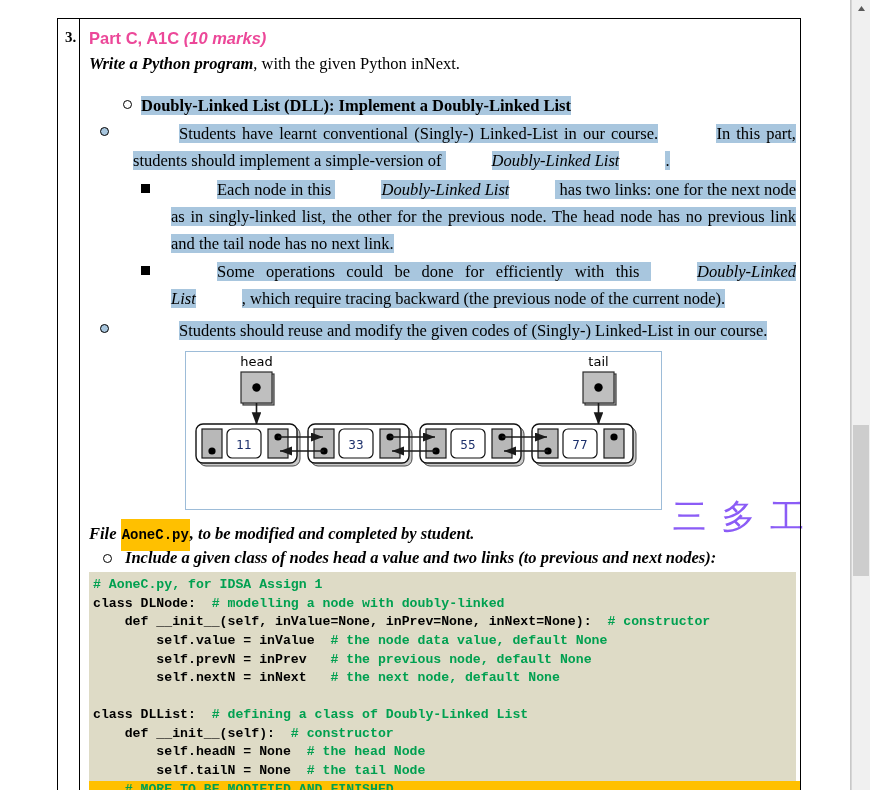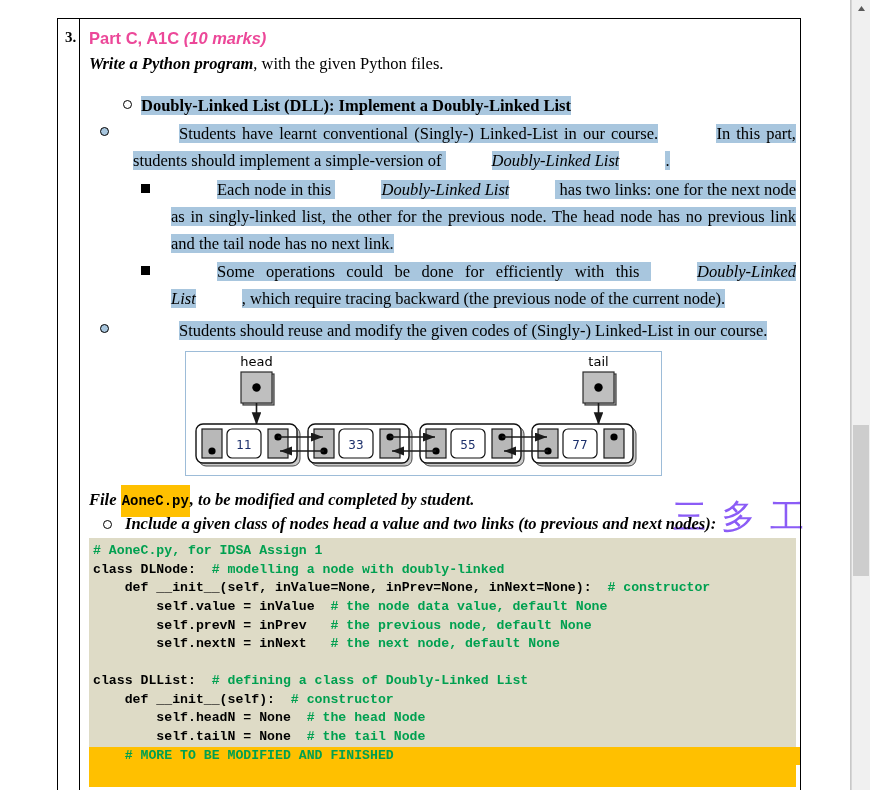--- a/index.html
+++ b/index.html
@@ -143,21 +143,21 @@
     font-weight: bold;
     font-size: 16.5px;
   }
   .just { text-align: justify; }
   .it { font-style: italic; }
 
   
   .dia-wrap {
     margin: 6px 0 0 96px;
     width: 477px;
-    height: 125px;
+    height: 159px;
     border: 1px solid #9dbcd8;
     background: #ffffff;
     position: relative;
     box-sizing: border-box;
   }
 
   
   .file-line {
     margin: 14px 0 0 0;
     font-size: 16.5px;
@@ -260,21 +260,21 @@
   <div class="watermark">三 多 工</div>
 
   <table class="q-table">
     <tbody>
         <tr>
       <td class="num-cell">3.</td>
       <td class="body-cell">
 
         <div class="part-title"><span>Part C, A1C </span><span class="marks">(10 marks)</span></div>
 
-        <div class="write-line"><span class="em">Write a Python program</span><span>, with the given Python files.</span></div>
+        <div class="write-line"><span class="em">Write a Python program</span><span>, with the given Python inNext.</span></div>
 
         <div class="lvl1">
           <span class="bullet-o"></span>
           <span class="hl-title">Doubly-Linked List (DLL):   Implement a Doubly-Linked List</span>
         </div>
 
         <div class="lvl2 just">
           <span class="bullet-o"></span>
           <span class="hl">Students have learnt conventional (Singly-) Linked-List in our course.</span><span>&nbsp; </span><span class="hl">In this part, students should implement a simple-version of </span><span class="hl it">Doubly-Linked List</span><span class="hl">.</span>
         </div>

